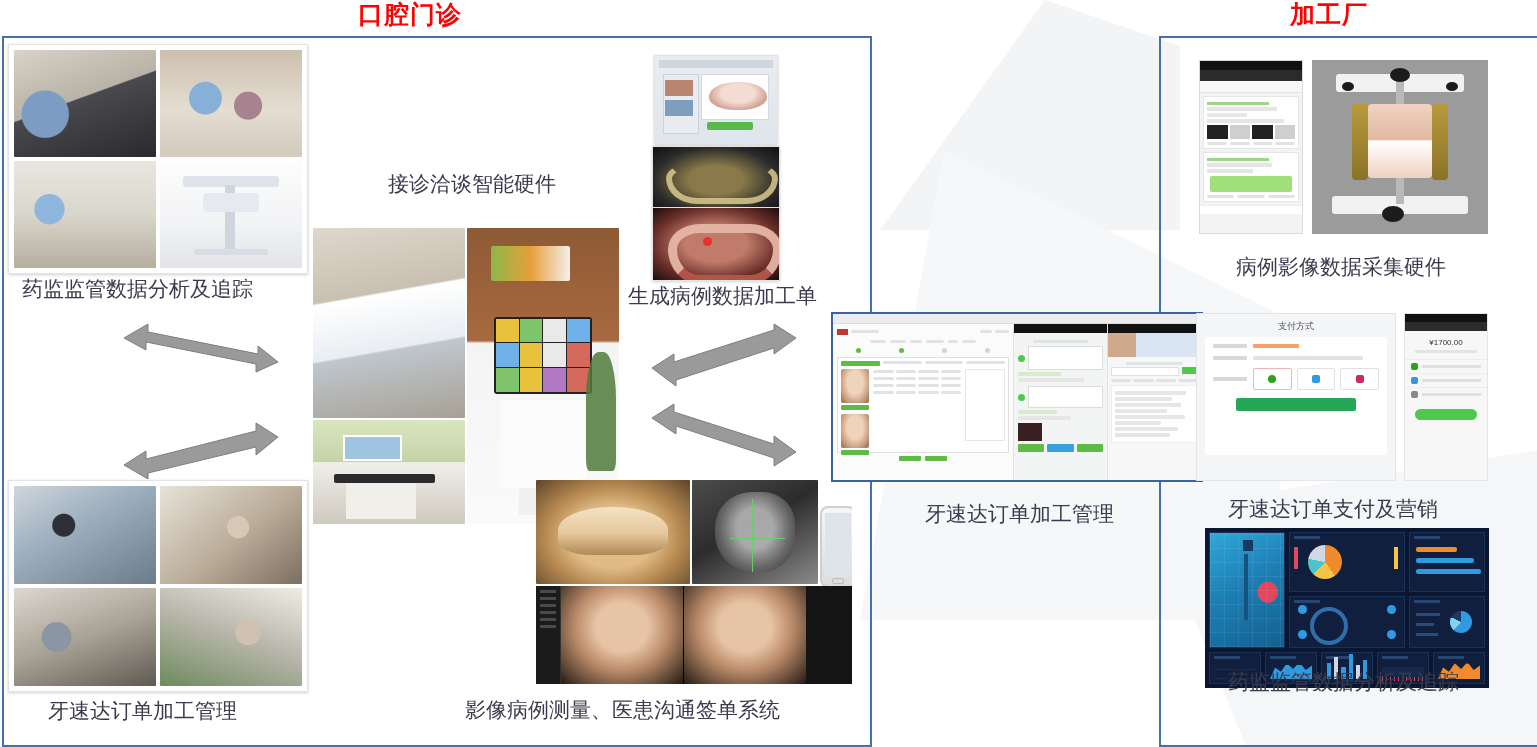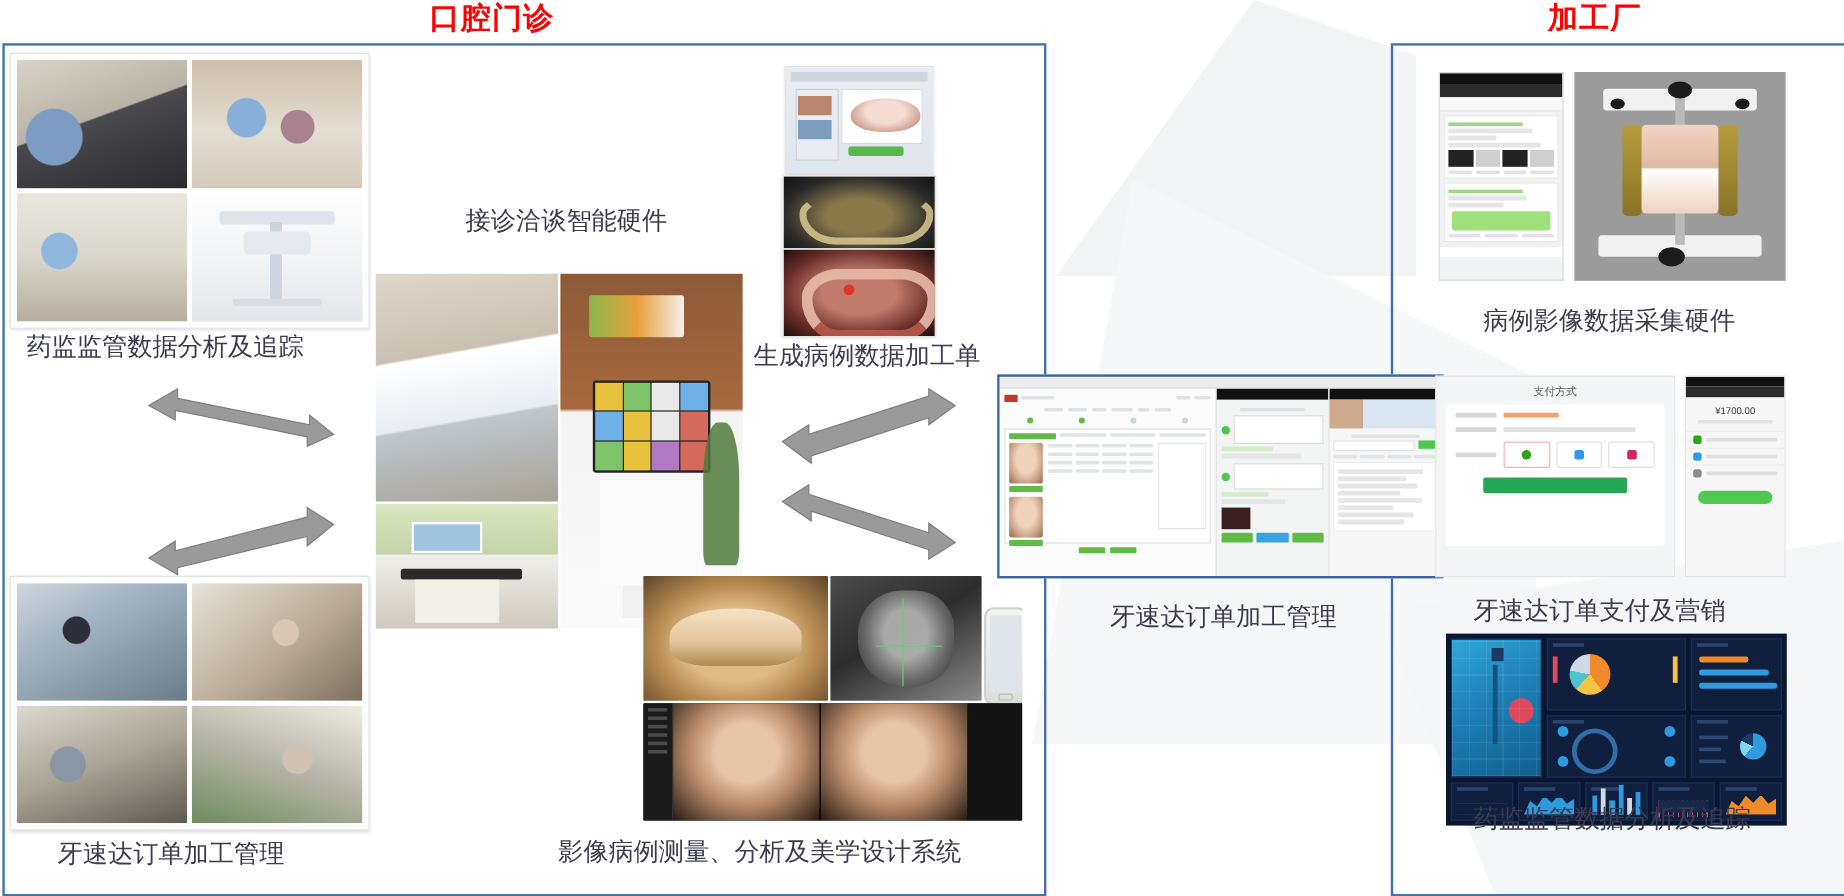--- a/index.html
+++ b/index.html
@@ -326,21 +326,21 @@
       <div style="margin:4px 4px;height:3px;background:#4a4a4a;"></div>
       <div style="margin:4px 4px;height:3px;background:#4a4a4a;"></div>
       <div style="margin:4px 4px;height:3px;background:#4a4a4a;"></div>
       <div style="margin:4px 4px;height:3px;background:#4a4a4a;"></div>
     </div>
     <div class="face" style="flex:1;border-right:1px solid #000;"></div>
     <div class="face" style="flex:1;"></div>
     <div style="width:46px;background:#141414;"></div>
   </div>
 </div>
-<div class="caption" style="left:465px;top:696px;">影像病例测量、分析及美学设计系统</div>
+<div class="caption" style="left:465px;top:696px;">影像病例测量、医患沟通签单系统</div>
 
 <div id="platform">
   <div class="plat-top"></div>
   <div class="plat-body">
     <div class="plat-main">
       <div style="display:flex;align-items:center;gap:3px;">
         <div style="width:11px;height:6px;background:#c0392b;"></div>
         <div class="bar" style="width:28px;"></div>
         <div style="flex:1"></div>
         <div class="bar" style="width:12px;"></div>

